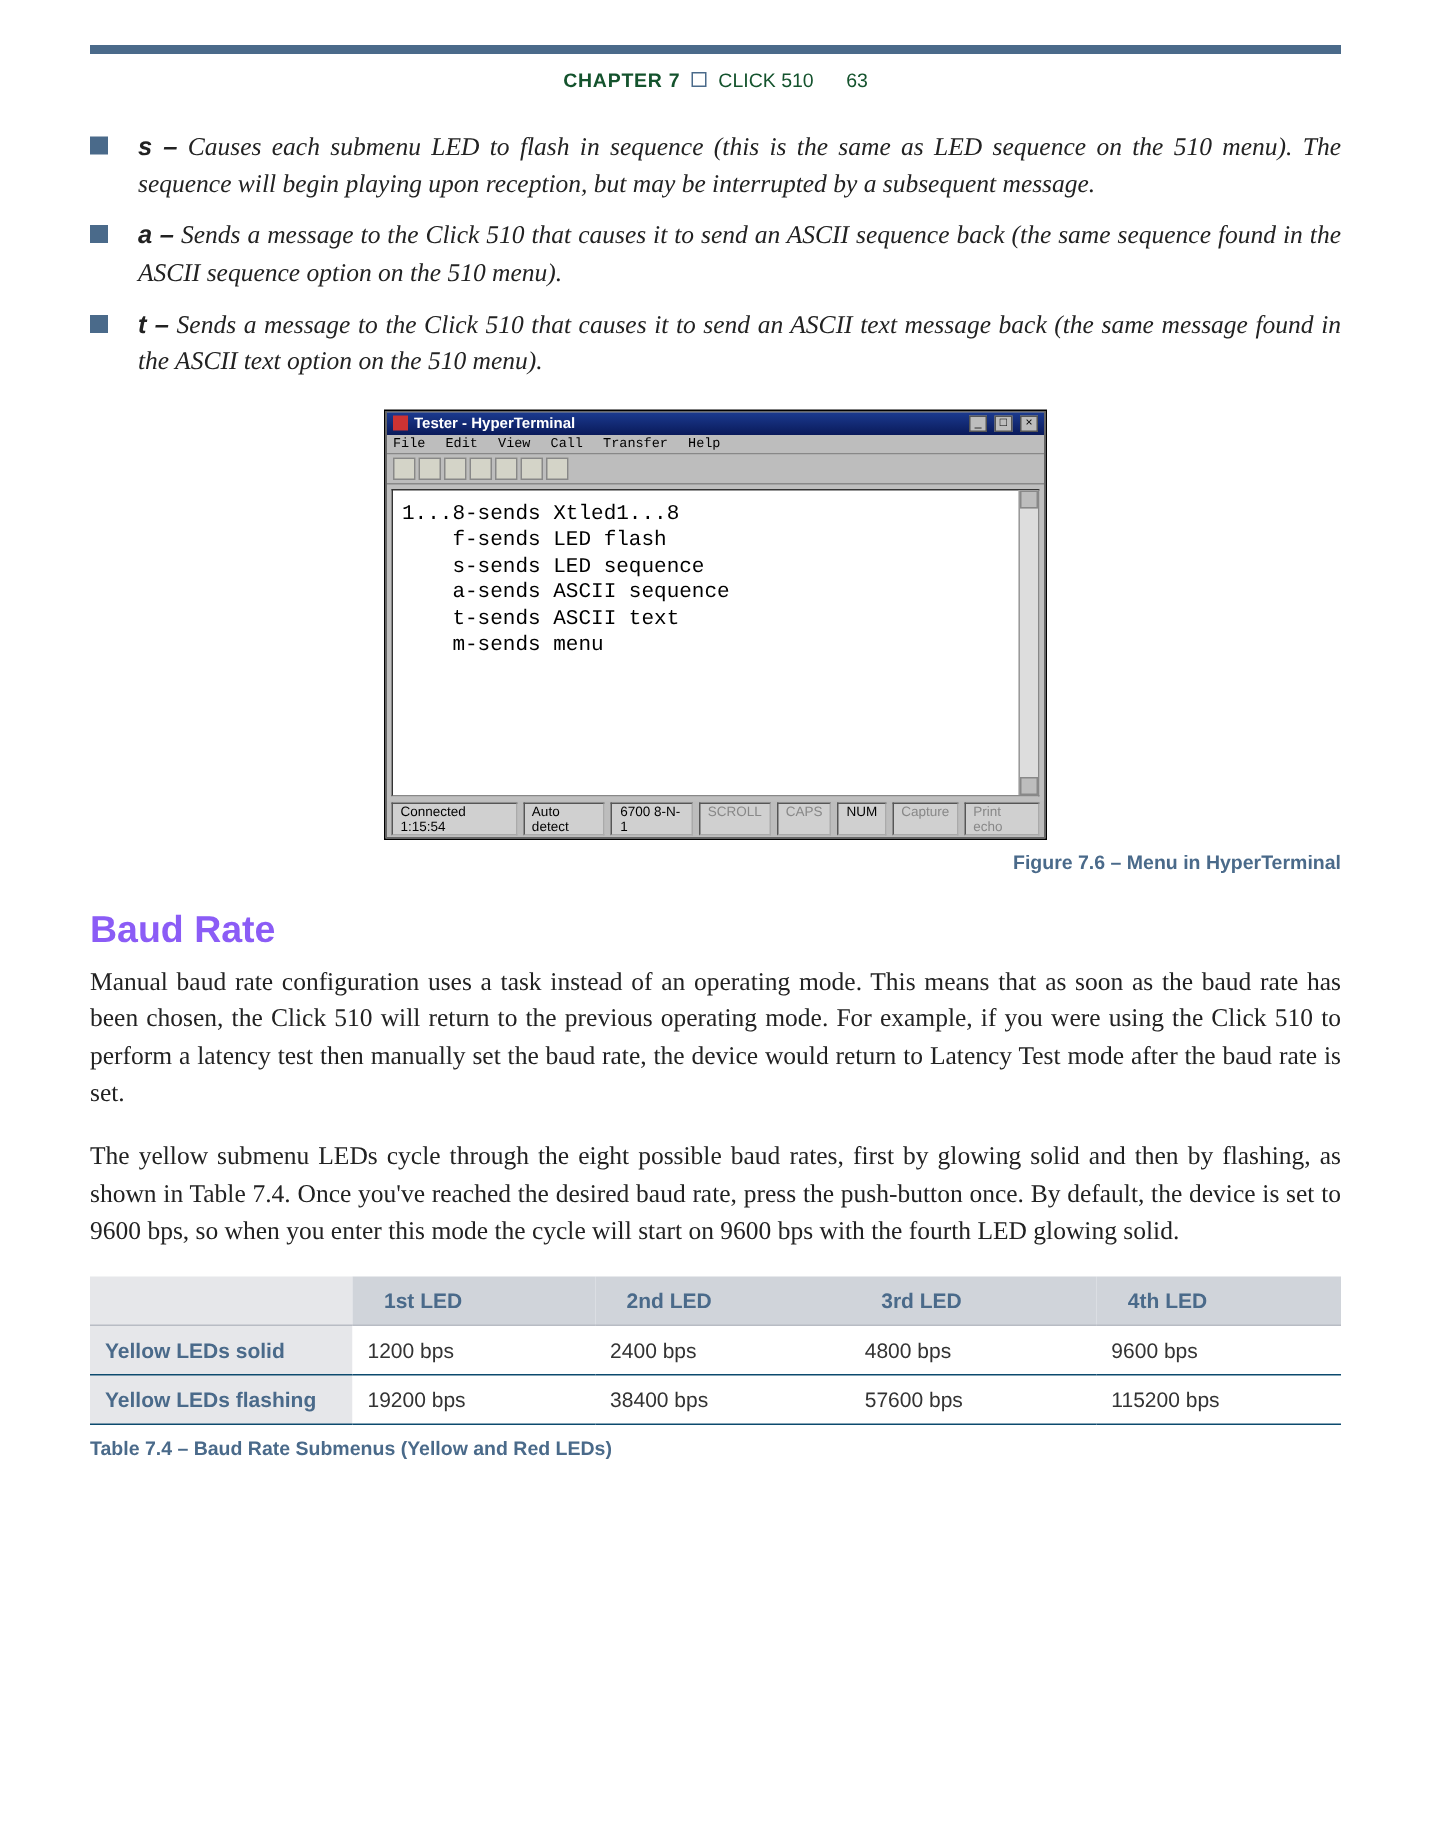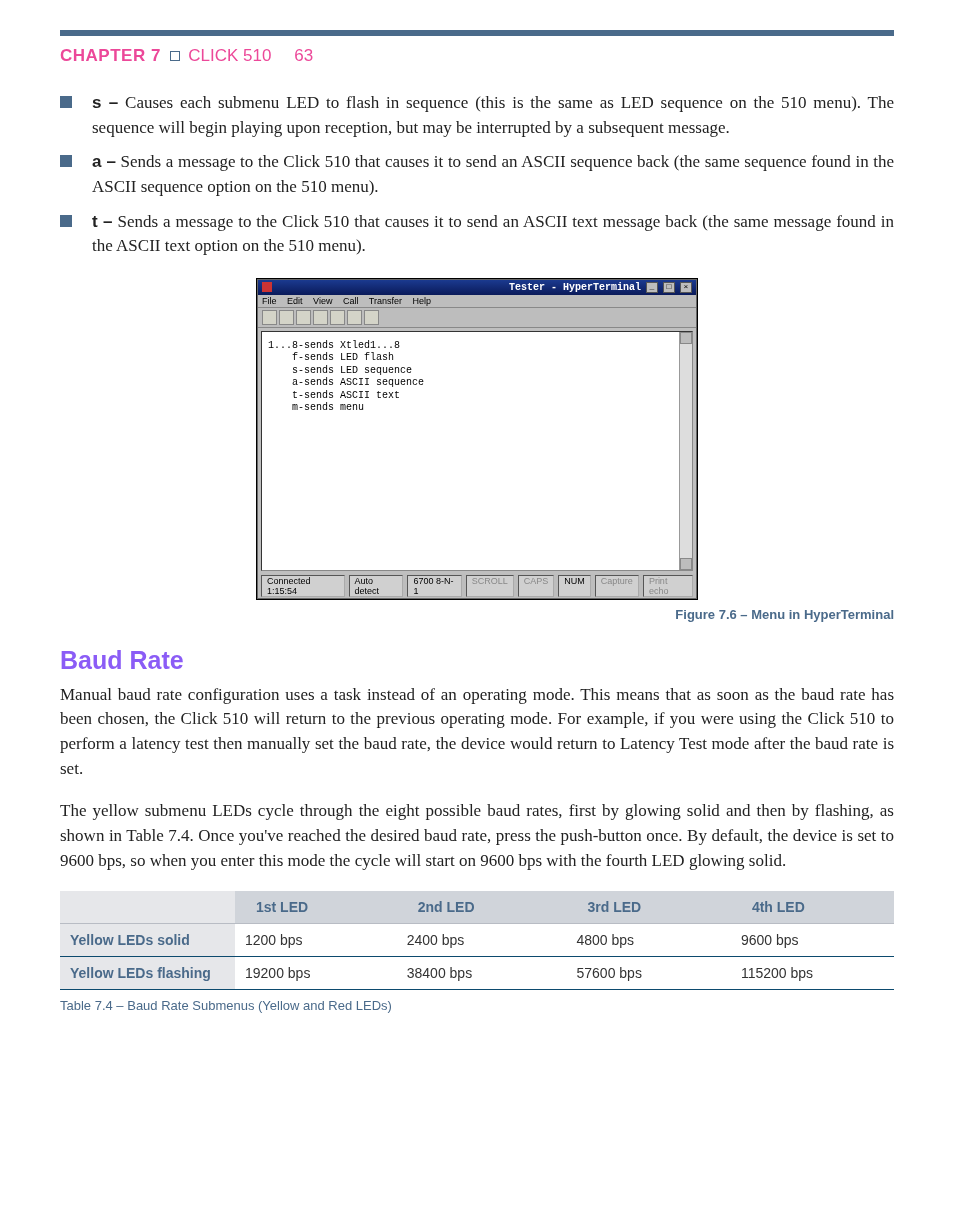--- a/index.html
+++ b/index.html
@@ -13,30 +13,30 @@
   }
   .page {
     padding: 30px 60px 40px 60px;
   }
   .header-bar {
     height: 6px;
     background: #4a6a8a;
     margin-bottom: 10px;
   }
   .page-header {
-    text-align: left;
-    font-family: Arial, Helvetica, sans-serif;
-    font-size: 17px;
-    color: #ec4899;
+    text-align: center;
+    font-family: Arial, Helvetica, sans-serif;
+    font-size: 13px;
+    color: #14532d;
     margin-bottom: 25px;
   }
   .page-header .chapter { font-weight: bold; letter-spacing: 0.5px; }
   .page-header .sep { display: inline-block; width: 10px; height: 10px; border: 1px solid #4a6a8a; margin: 0 4px; position: relative; top: 0px; }
   .page-header .pagenum { margin-left: 18px; }
-  ul.cmd-list { list-style: none; margin-bottom: 20px; }
+  ul.cmd-list { list-style: none; margin-bottom: 20px; font-style: italic; }
   ul.cmd-list li {
     position: relative;
     padding-left: 32px;
     font-size: 17px;
     line-height: 1.45;
     color: #222;
     margin-bottom: 10px;
     text-align: justify;
   }
   ul.cmd-list li .bullet {
@@ -53,55 +53,54 @@
     display: inline-block;
     width: 440px;
     border: 1px solid #666;
     background: #bfbfbf;
     text-align: left;
     box-shadow: 0 0 0 1px #000;
   }
   .hyper-title {
     background: linear-gradient(#1b3a8f, #0a1a5a);
     color: #fff;
-    font-family: Liberation Mono, monospace;
+    font-family: Liberation Sans, sans-serif;
     font-size: 10px;
     padding: 2px 4px;
     display: flex;
     align-items: center;
     gap: 4px;
-    text-align: right;
   }
   .hyper-title .icon { width: 10px; height: 10px; background: #c33; display: inline-block; }
   .hyper-title .title-text { flex: 1; font-weight: bold; }
   .hyper-title .winbtn { width: 12px; height: 11px; background: #bdbdbd; border: 1px solid #555; margin-left: 1px; display: flex; align-items: center; justify-content: center; font-size: 8px; color: #000; line-height: 1; }
   .hyper-menu {
     background: #bdbdbd;
-    font-family: Liberation Sans, sans-serif;
+    font-family: Liberation Mono, monospace;
     font-size: 9px;
     padding: 1px 4px;
     border-bottom: 1px solid #888;
   }
   .hyper-menu span { margin-right: 8px; }
   .hyper-toolbar {
     background: #bdbdbd;
     padding: 2px 4px;
     border-bottom: 1px solid #888;
     display: flex;
     gap: 2px;
   }
   .hyper-toolbar .tb { width: 15px; height: 15px; background: #d4d4c8; border: 1px solid #888; }
   .hyper-terminal {
     background: #fff;
-    height: 240px;
+    height: 205px;
     margin: 3px;
     border: 1px inset #888;
     padding: 8px 6px;
     font-family: 'Courier New', monospace;
-    font-size: 10px;
+    font-size: 14px;
     line-height: 1.25;
     color: #000;
     white-space: pre;
     position: relative;
   }
   .hyper-scrollbar { position: absolute; right: 0; top: 0; bottom: 0; width: 13px; background: #ddd; border-left: 1px solid #999; }
   .hyper-scrollbar .sbtn { width: 100%; height: 12px; background: #bdbdbd; border: 1px solid #888; position: absolute; }
   .hyper-scrollbar .sbtn.top { top: 0; }
   .hyper-scrollbar .sbtn.bot { bottom: 0; }
   .hyper-status {
@@ -160,21 +159,21 @@
   }
   table.baud td.rowhead {
     background: #e6e7ea;
     color: #4a6a8a;
     font-weight: bold;
   }
   .table-caption {
     font-family: Arial, Helvetica, sans-serif;
     font-size: 13px;
     color: #4a6a8a;
-    font-weight: normal;
+    font-weight: bold;
     margin-top: 8px;
   }
 </style>
 </head>
 <body>
 
 <div class="page">
   <div class="header-bar"></div>
   <div class="page-header">
     <span class="chapter">CHAPTER 7</span>

